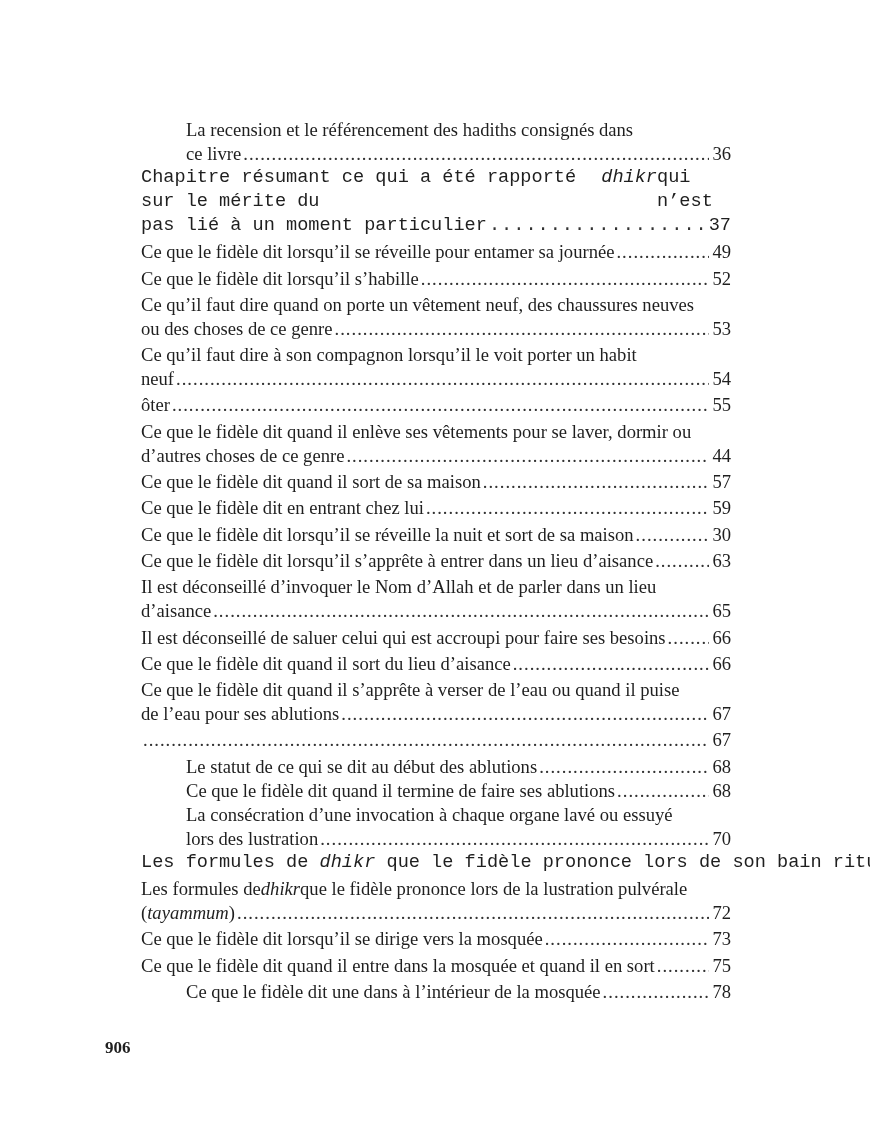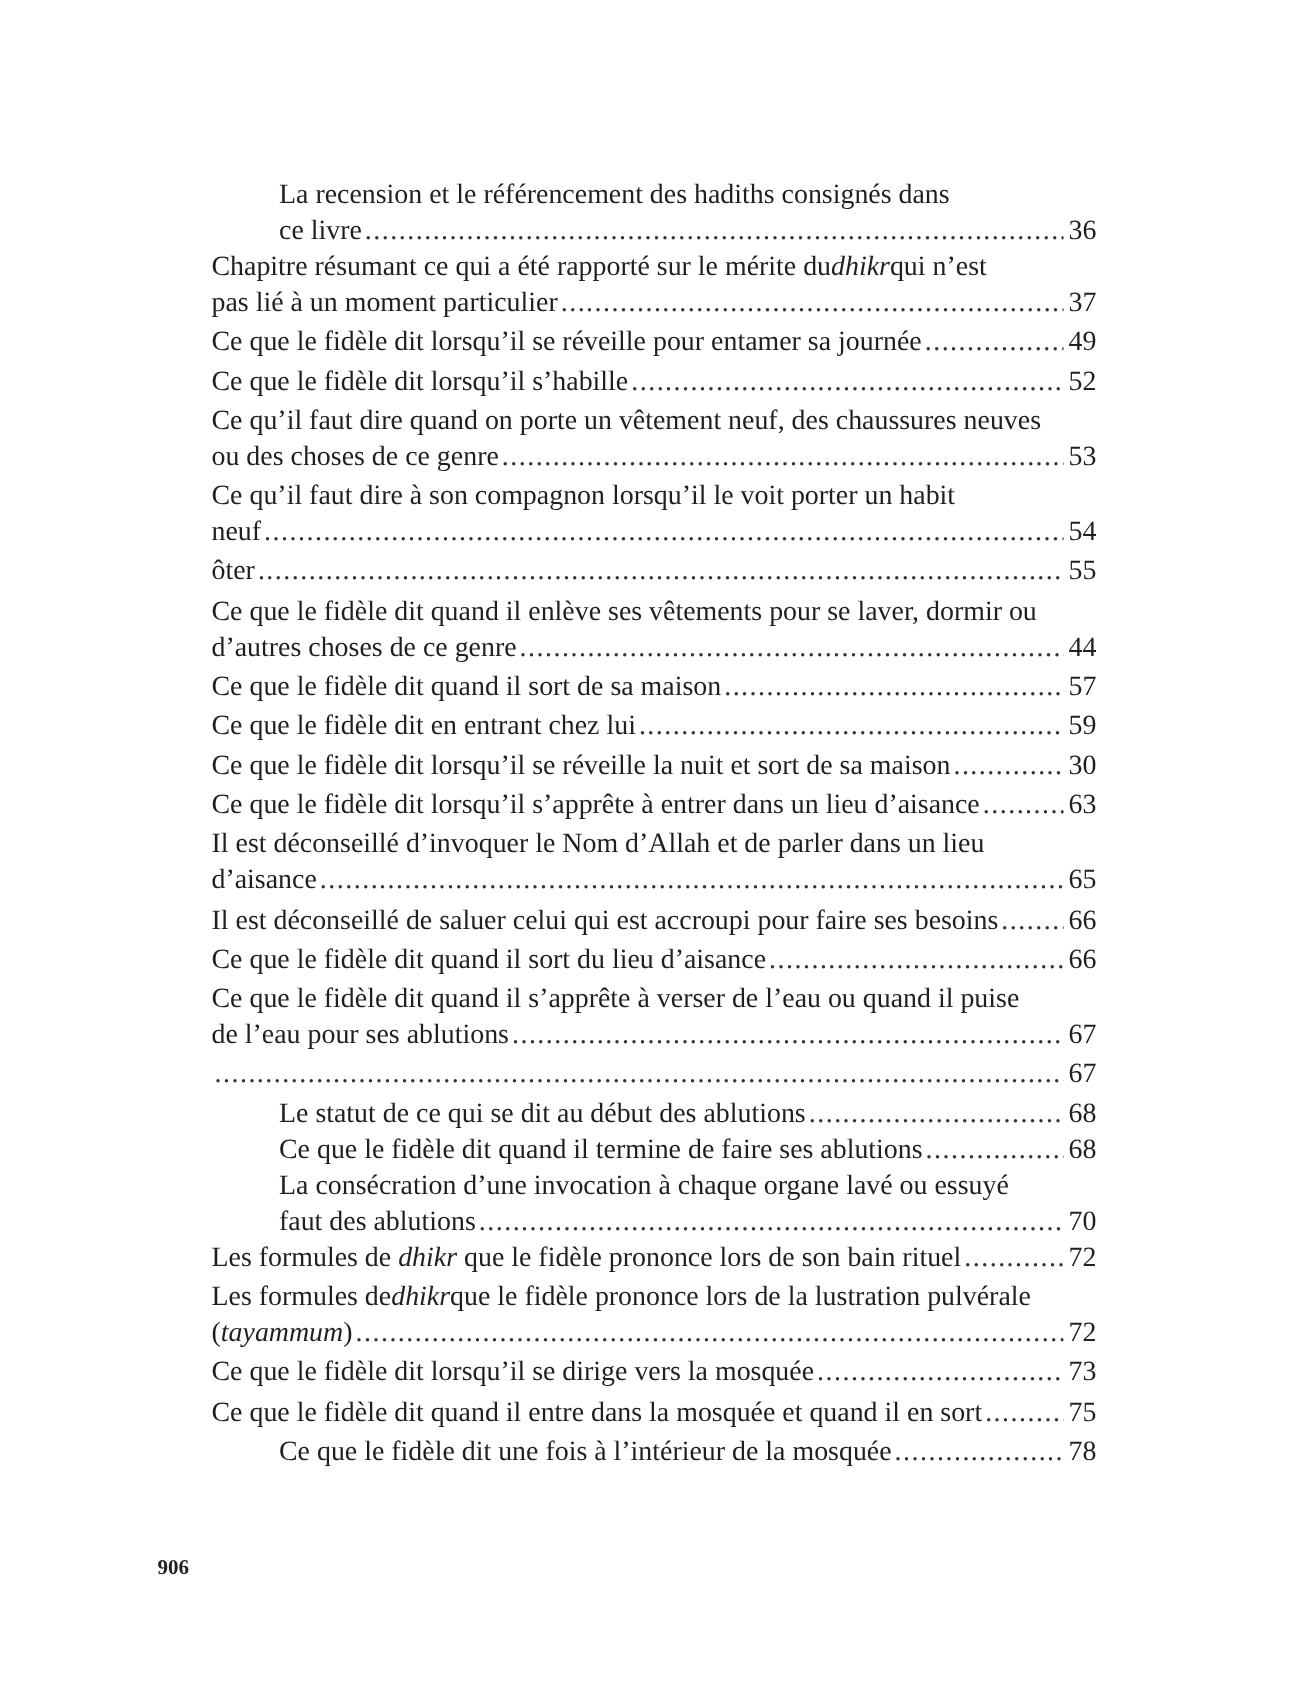--- a/index.html
+++ b/index.html
@@ -1,29 +1,29 @@
 <!DOCTYPE html>
 <html><head>
 <meta charset="utf-8">
 <style>
   html, body { margin: 0; padding: 0; background: #ffffff; }
   body { width: 870px; height: 1131px; position: relative; overflow: hidden;
          font-family: "Liberation Serif", "DejaVu Serif", serif; color: #1f1f1f; }
   .toc { position: absolute; left: 141px; top: 118px; width: 590px; }
   .entry { position: relative; font-size: 18.6px; line-height: 24px; margin-bottom: 2.3px; }
   .entry.sub { padding-left: 45px; margin-bottom: 0; }
-  .entry.sub + .entry:not(.sub) { margin-top: 0; }
+  .entry.sub + .entry:not(.sub) { margin-top: 0; font-family: Liberation Mono, monospace; }
   .line { display: flex; align-items: baseline; white-space: nowrap; }
   .line.first { white-space: normal; }
   .text { flex: 0 0 auto; }
   .leader { flex: 1 1 auto; overflow: hidden; white-space: nowrap; margin: 0 3px 0 2px; letter-spacing: 1px; color: #333; }
   .leader::before { content: "........................................................................................................................................................................................................................"; }
   .page { flex: 0 0 auto; }
   i { font-style: italic; text-align: center; }
-  .folio { position: absolute; left: 105px; top: 1038px; font-size: 14px; font-weight: bold;
+  .folio { position: absolute; left: 105px; top: 1038px; font-size: 17px; font-weight: bold;
            font-family: "Liberation Serif", "DejaVu Serif", serif; }
 </style>
 </head>
 <body>
 
 <div class="toc" id="toc">
     <div class="entry sub">
       <div class="line first">La recension et le référencement des hadiths consignés dans</div>
       <div class="line">
         <span class="text">ce livre</span>
@@ -158,21 +158,21 @@
     <div class="entry sub">
       <div class="line">
         <span class="text">Ce que le fidèle dit quand il termine de faire ses ablutions</span>
         <span class="leader"></span>
         <span class="page">68</span>
       </div>
     </div>
     <div class="entry sub">
       <div class="line first">La consécration d’une invocation à chaque organe lavé ou essuyé</div>
       <div class="line">
-        <span class="text">faut des ablutions</span>
+        <span class="text">lors des lustration</span>
         <span class="leader"></span>
         <span class="page">70</span>
       </div>
     </div>
     <div class="entry">
       <div class="line">
         <span class="text">Les formules de <i>dhikr</i> que le fidèle prononce lors de son bain rituel</span>
         <span class="leader"></span>
         <span class="page">72</span>
       </div>
@@ -194,19 +194,19 @@
     </div>
     <div class="entry">
       <div class="line">
         <span class="text">Ce que le fidèle dit quand il entre dans la mosquée et quand il en sort</span>
         <span class="leader"></span>
         <span class="page">75</span>
       </div>
     </div>
     <div class="entry sub">
       <div class="line">
-        <span class="text">Ce que le fidèle dit une fois à l’intérieur de la mosquée</span>
+        <span class="text">Ce que le fidèle dit une dans à l’intérieur de la mosquée</span>
         <span class="leader"></span>
         <span class="page">78</span>
       </div>
     </div>
   </div>
 <div class="folio">906</div>
 
 </body></html>

